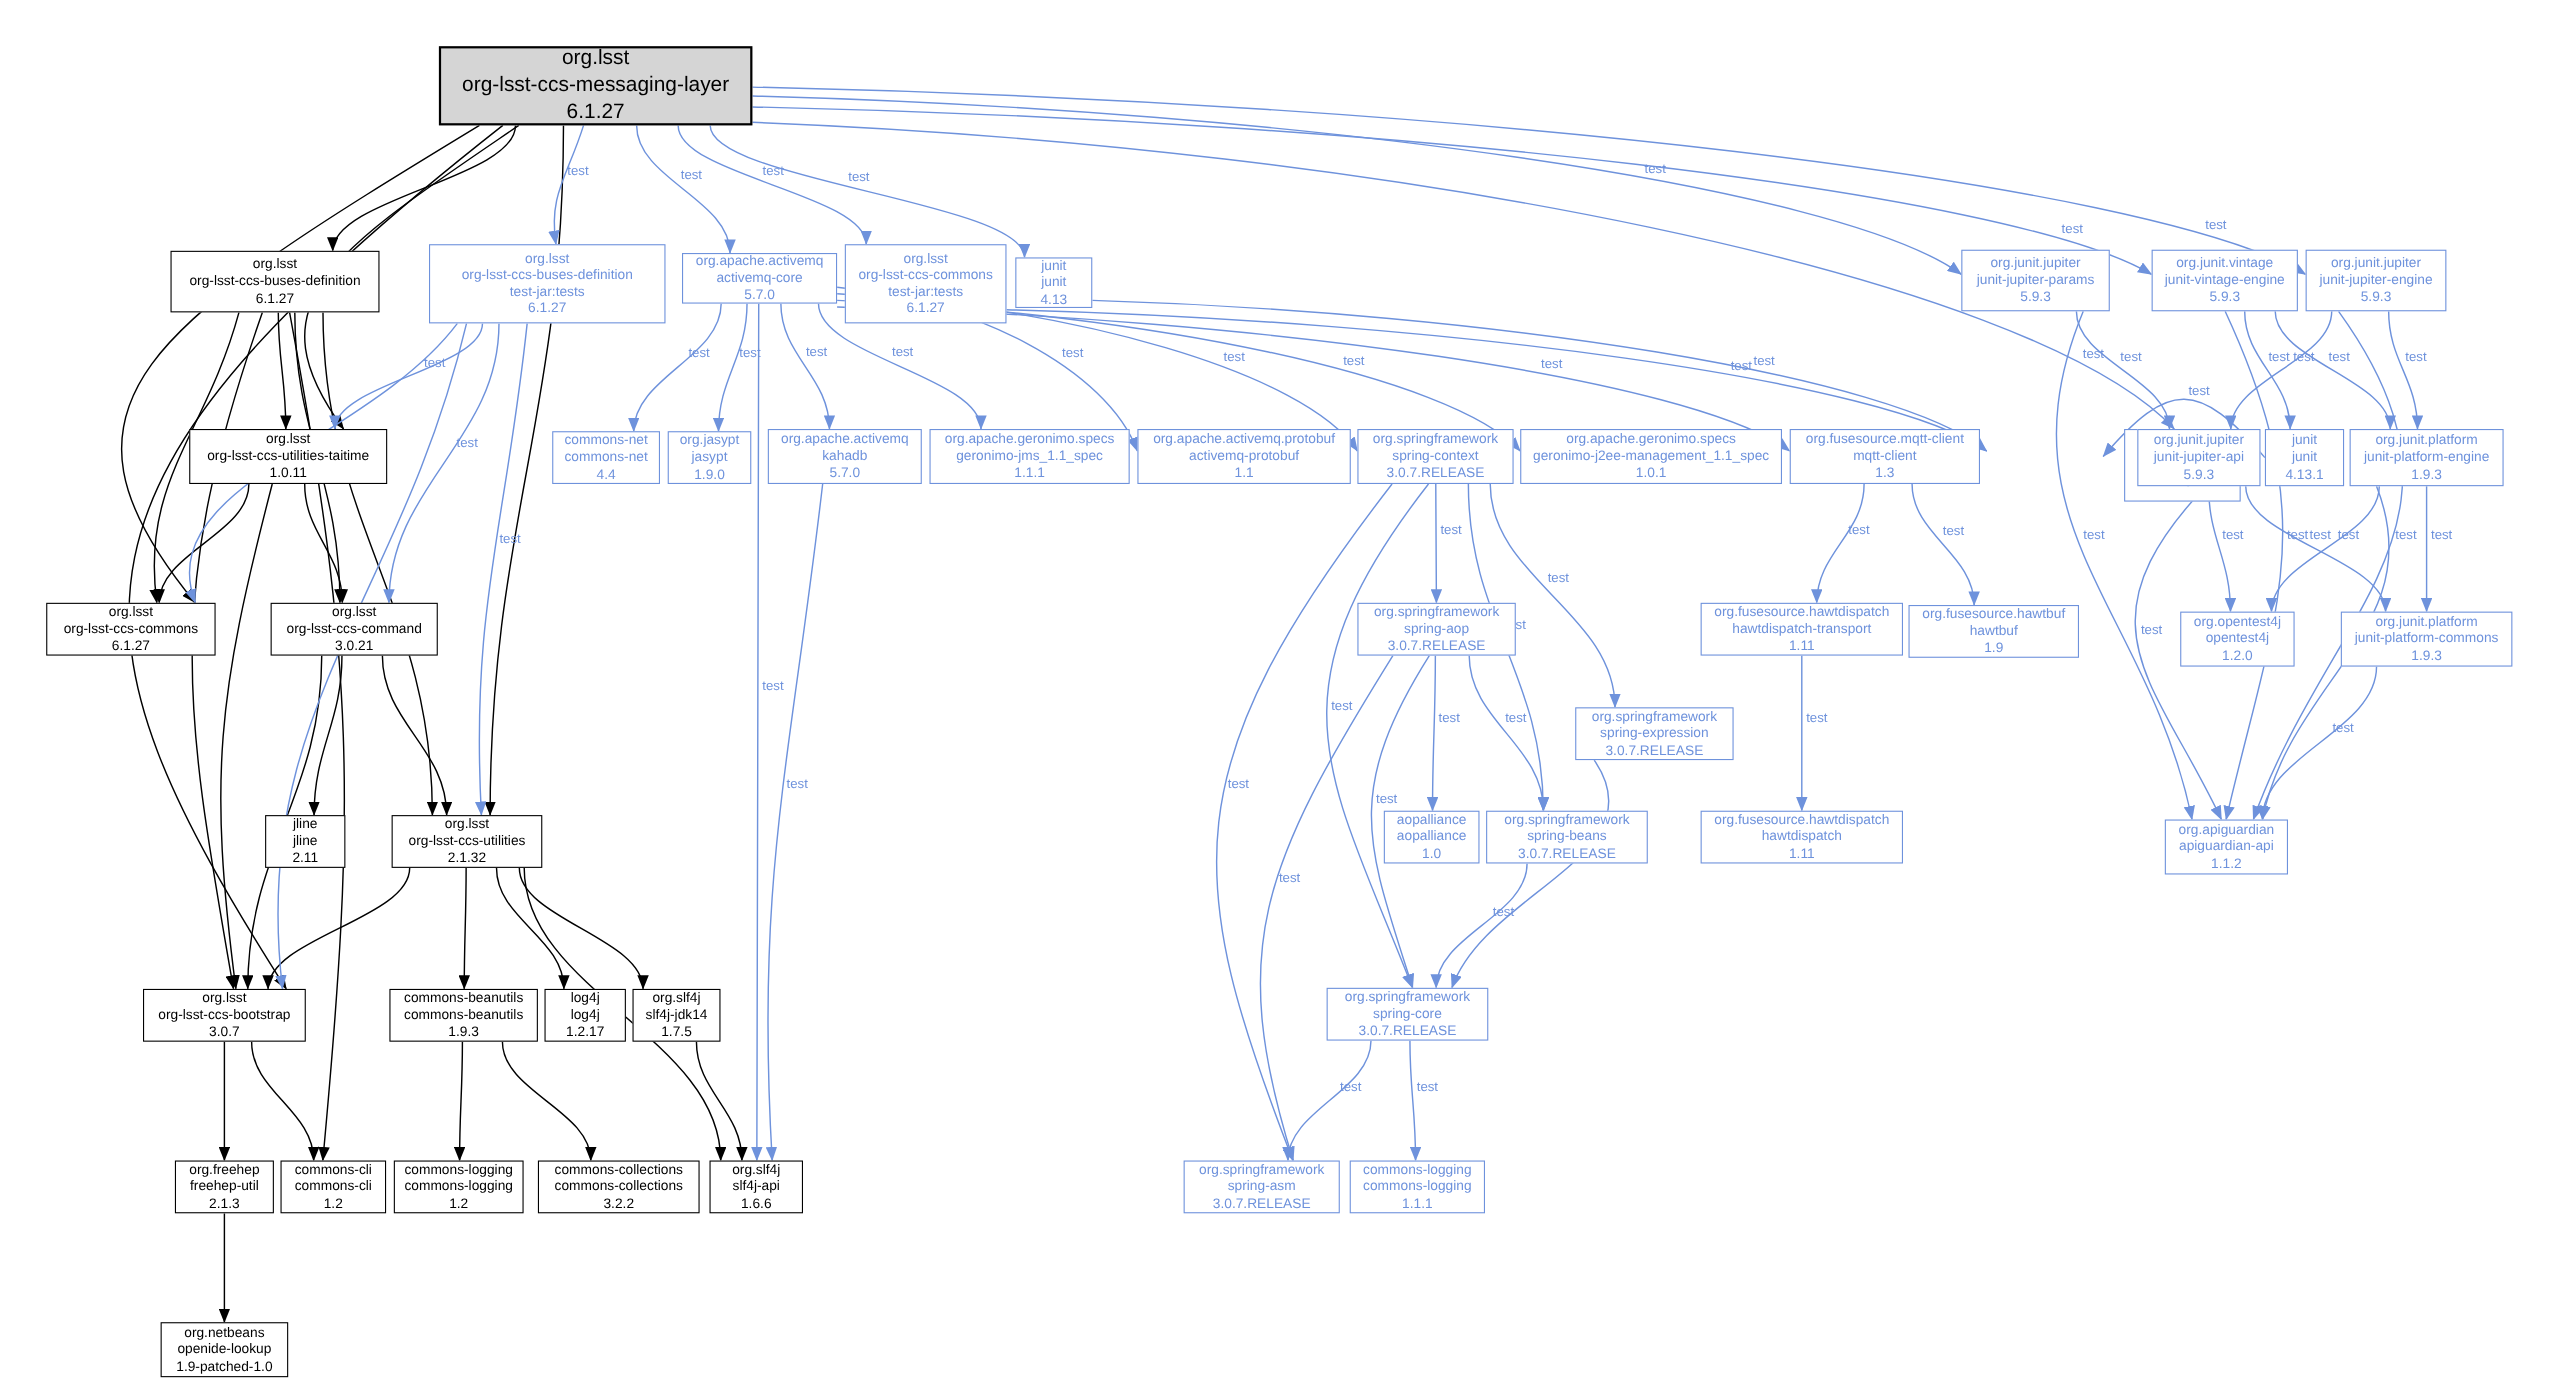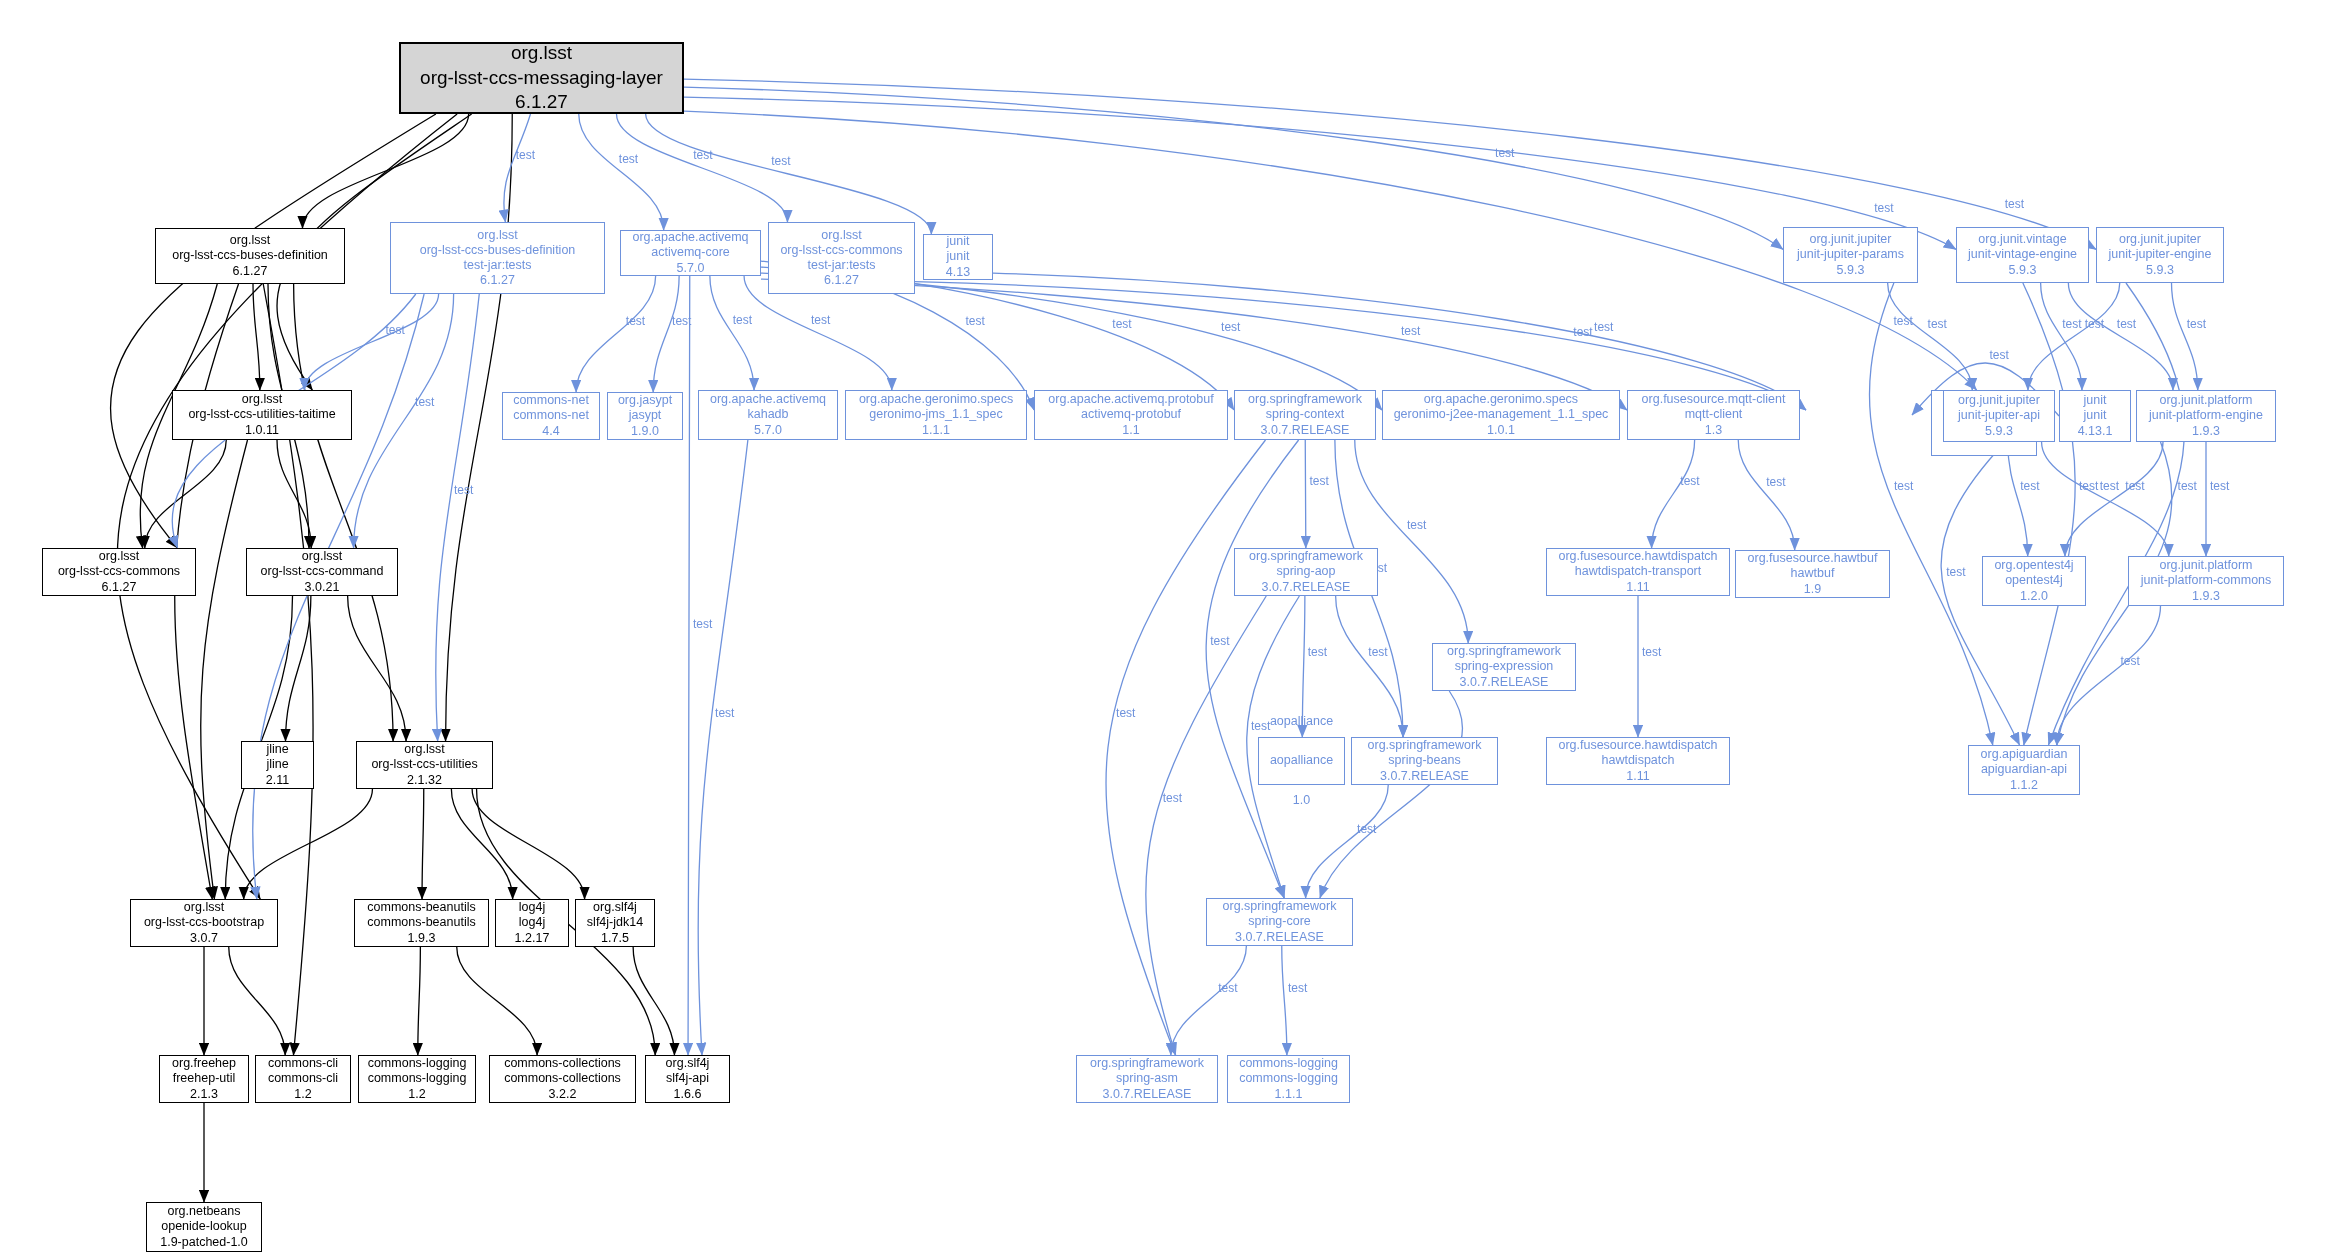--- a/index.html
+++ b/index.html
@@ -335,21 +335,21 @@
     <div class="node compile" style="left: 241px; top: 741px; width: 73px; height: 48px;">
       <div>jline</div>
       <div>jline</div>
       <div>2.11</div>
     </div>
     <div class="node compile" style="left: 356px; top: 741px; width: 137px; height: 48px;">
       <div>org.lsst</div>
       <div>org-lsst-ccs-utilities</div>
       <div>2.1.32</div>
     </div>
-    <div class="node test" style="left: 1258px; top: 737px; width: 87px; height: 48px; gap: 24px;">
+    <div class="node test" style="left: 1258px; top: 737px; width: 87px; height: 48px;">
       <div>aopalliance</div>
       <div>aopalliance</div>
       <div>1.0</div>
     </div>
     <div class="node test" style="left: 1351px; top: 737px; width: 147px; height: 48px;">
       <div>org.springframework</div>
       <div>spring-beans</div>
       <div>3.0.7.RELEASE</div>
     </div>
     <div class="node test" style="left: 1546px; top: 737px; width: 184px; height: 48px;">

